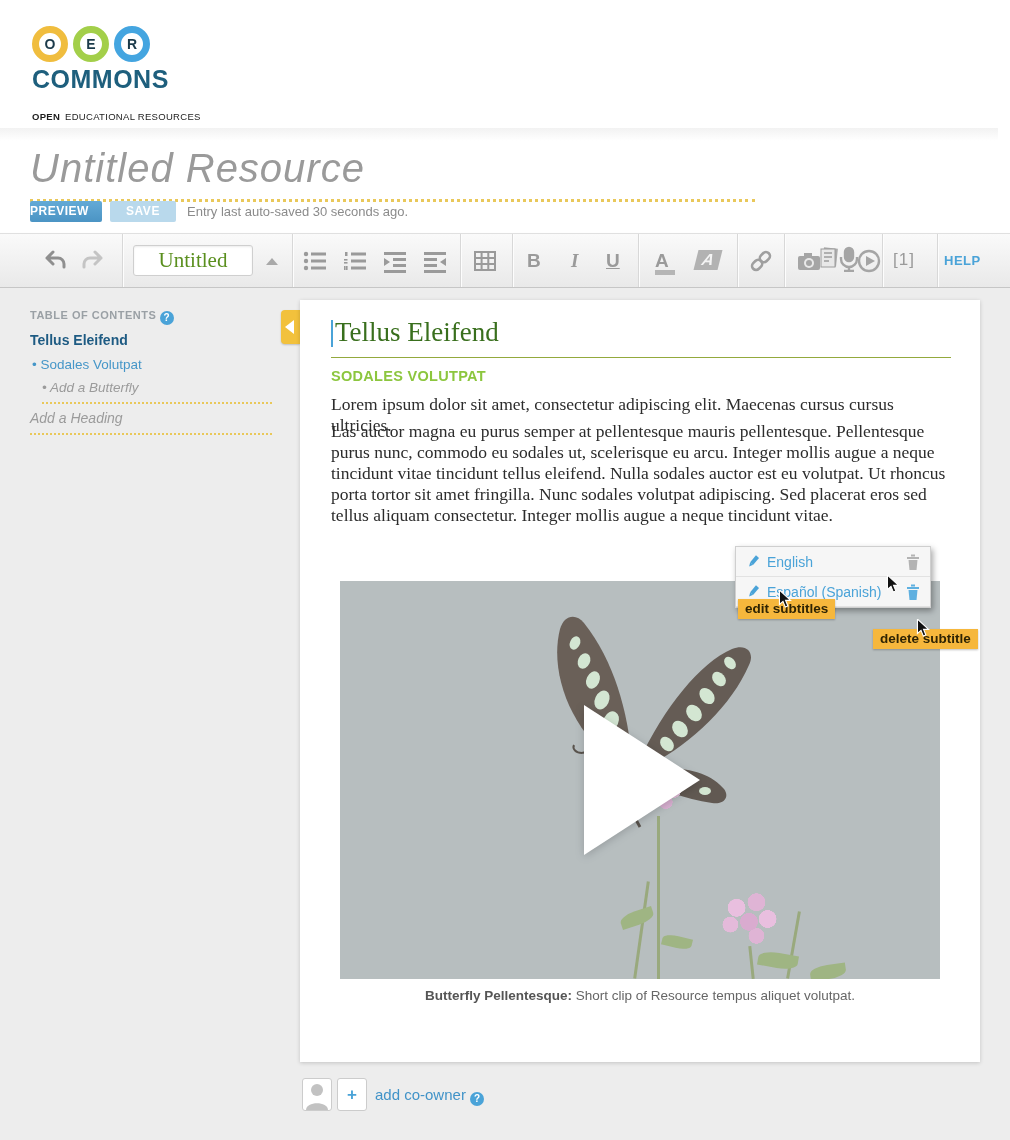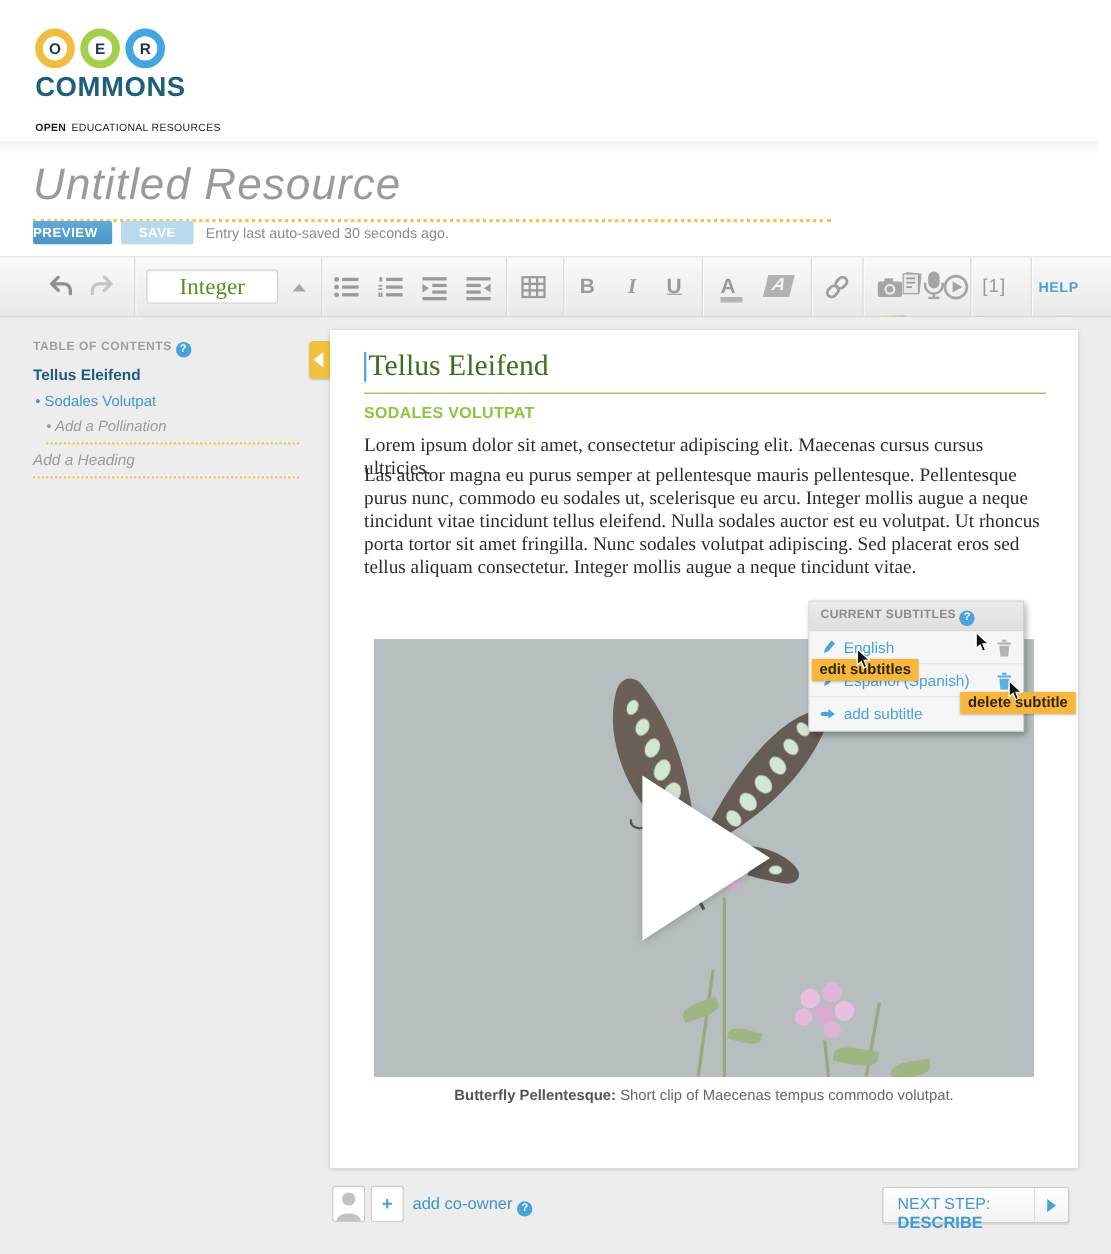--- a/index.html
+++ b/index.html
@@ -221,21 +221,21 @@
   <div class="tb-sep" style="left:882px;"></div>
   <div class="tb-sep" style="left:937px;"></div>
 
   <svg class="tb-icon" style="left:42px;" viewBox="0 0 26 26">
     <path d="M5 10 L11 4 M5 10 L11 16 M5 10 H16 a6 6 0 0 1 6 6 v3" fill="none" stroke="#8f8f8f" stroke-width="3" stroke-linecap="round" stroke-linejoin="round"></path>
   </svg>
   <svg class="tb-icon" style="left:80px;" viewBox="0 0 26 26">
     <path d="M21 10 L15 4 M21 10 L15 16 M21 10 H10 a6 6 0 0 0 -6 6 v3" fill="none" stroke="#c4c4c4" stroke-width="3" stroke-linecap="round" stroke-linejoin="round"></path>
   </svg>
 
-  <div class="abs" id="heading-select">Integer</div>
+  <div class="abs" id="heading-select">Untitled</div>
   <div class="abs" id="heading-arrow"></div>
 
   <svg class="tb-icon" style="left:302px;" viewBox="0 0 26 26">
     <g fill="#9a9a9a">
         <circle cx="4" cy="6" r="2.2"></circle>
         <circle cx="4" cy="13" r="2.2"></circle>
         <circle cx="4" cy="20" r="2.2"></circle>
     <rect x="9" y="4.5" width="15" height="3"></rect>
         <rect x="9" y="11.5" width="15" height="3"></rect>
         <rect x="9" y="18.5" width="15" height="3"></rect>
@@ -334,21 +334,21 @@
 
   <div class="abs" id="toc-title">
     <span>TABLE OF CONTENTS</span>
     <span class="help-icon"><span>?</span></span>
   </div>
   <div class="abs" id="toc-h1">Tellus Eleifend</div>
   <div class="abs toc-bullet-item" id="toc-sub1">
     <span>•</span> <span>Sodales Volutpat</span>
   </div>
   <div class="abs toc-bullet-item toc-add dotted-u" id="toc-sub2">
-    <span>•</span> <span>Add a Pollination</span>
+    <span>•</span> <span>Add a Butterfly</span>
   </div>
   <div class="abs dotted-u" id="toc-add-heading">Add a Heading</div>
 
   <div class="abs" id="collapse-tab">
     <div class="tri"></div>
   </div>
 
   <div class="abs" id="panel">
     <div class="abs" id="caret"></div>
     <div class="abs" id="doc-heading">Tellus Eleifend</div>
@@ -407,28 +407,24 @@
       <div class="bloom" style="left:440px; top:278px; width:70px; height:62px;
            background:radial-gradient(circle 10px at 30% 32%, #e7b2da 97%, transparent), radial-gradient(circle 10px at 62% 20%, #db a3ce 97%, transparent),
            radial-gradient(circle 10px at 80% 52%, #e7b2da 97%, transparent), radial-gradient(circle 10px at 50% 58%, #d398c6 97%, transparent),
            radial-gradient(circle 9px at 18% 62%, #e1abd4 97%, transparent), radial-gradient(circle 9px at 64% 82%, #dba3ce 97%, transparent);"></div>
 
       <div id="video-wash"></div>
       <div id="play-button"></div>
     </div>
 
     <div class="abs" id="video-caption">
-      <b>Butterfly Pellentesque:</b><span> Short clip of Maecenas tempus commodo volutpat.</span>
+      <b>Butterfly Pellentesque:</b><span> Short clip of Resource tempus aliquet volutpat.</span>
     </div>
 
     <div class="abs" id="subtitles">
-      <div id="subtitles-header">
-        <span>CURRENT SUBTITLES</span>
-        <span class="help-icon"><span>?</span></span>
-      </div>
       <div class="sub-row">
         <svg class="row-icon" viewBox="0 0 14 14">
           <g transform="rotate(40 7 7)">
               <rect x="5" y="0" width="4" height="9" fill="#4aa3d8"></rect>
               <path d="M5 9 L9 9 L7 13 Z" fill="#4aa3d8"></path>
             </g>
         </svg>
         <span>English</span>
         <svg class="sub-trash" viewBox="0 0 14 16">
           <g fill="#b3b3b3">
@@ -447,29 +443,20 @@
         </svg>
         <span>Español (Spanish)</span>
         <svg class="sub-trash" viewBox="0 0 14 16">
           <g fill="#5fb0e0">
               <rect x="1" y="3" width="12" height="2"></rect>
               <rect x="5" y="0.5" width="4" height="2"></rect>
           <path d="M2.5 6 h9 l-1 10 h-7 Z"></path>
             </g>
         </svg>
       </div>
-      <div class="sub-row" style="border-bottom:none;">
-        <svg class="row-icon" viewBox="0 0 14 14">
-          <g fill="#4aa3d8">
-              <rect x="0" y="5.2" width="8" height="3.6" rx="1.5"></rect>
-              <path d="M7 2.5 L13 7 L7 11.5 Z"></path>
-            </g>
-        </svg>
-        <span>add subtitle</span>
-      </div>
 
       <div class="tooltip" id="tooltip-edit">edit subtitles</div>
       <div class="tooltip" id="tooltip-delete">delete subtitle</div>
 
       <svg class="cursor" style="left:150px; top:28px;" viewBox="0 0 12 18">
         <path d="M1 0 L1 13 L4.2 10.2 L6.3 15.4 L8.6 14.4 L6.5 9.3 L11 9.3 Z" fill="#111" stroke="#fff" stroke-width="1"></path>
       </svg>
       <svg class="cursor" style="left:42px; top:43px;" viewBox="0 0 12 18">
         <path d="M1 0 L1 13 L4.2 10.2 L6.3 15.4 L8.6 14.4 L6.5 9.3 L11 9.3 Z" fill="#111" stroke="#fff" stroke-width="1"></path>
       </svg>
@@ -484,20 +471,13 @@
       <circle cx="14" cy="11" r="6" fill="#c2c2c2"></circle>
       <path d="M3 31 C 3 22, 25 22, 25 31 Z" fill="#c2c2c2"></path>
     </svg>
   </div>
   <div class="abs" id="plus-box">+</div>
   <div class="abs" id="co-owner">
     <span>add co-owner</span>
     <span class="help-icon"><span>?</span></span>
   </div>
 
-  <div class="abs" id="next-step-btn">
-    <div id="next-step-text">
-      <span>NEXT STEP: </span><b>DESCRIBE</b>
-    </div>
-    <div id="next-step-sep"></div>
-    <div id="next-step-arrow"></div>
-  </div>
 </div>
 
 </body></html>

